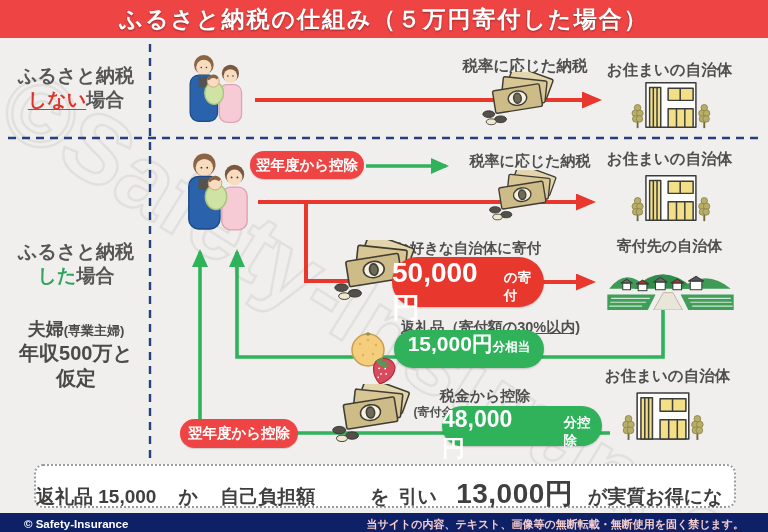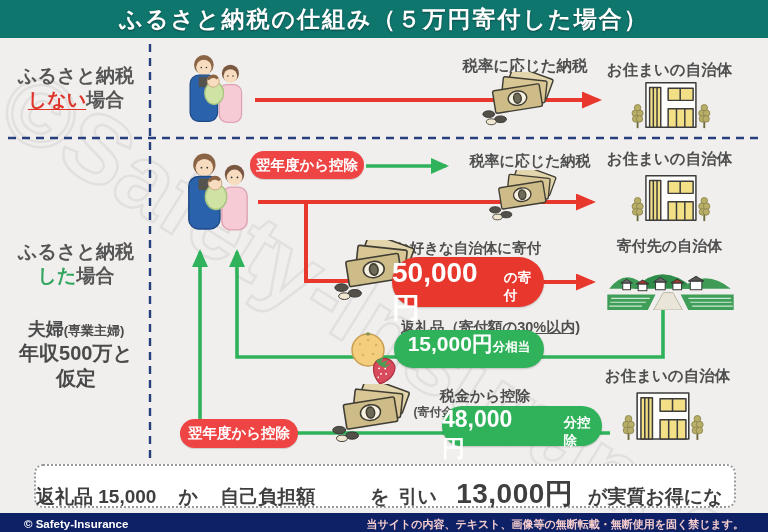--- a/index.html
+++ b/index.html
@@ -3,21 +3,21 @@
 <meta charset="utf-8">
 <style>
   html,body{margin:0;padding:0;background:#fff;}
   #stage{
     position:relative;width:768px;height:532px;overflow:hidden;
     background:#f0efed;
     font-family:"Liberation Sans","DejaVu Sans",sans-serif;
   }
   
   .topbar{
-    position:absolute;left:0;top:0;width:768px;height:38px;background:#0f766e;
+    position:absolute;left:0;top:0;width:768px;height:38px;background:#ef4444;
     display:flex;align-items:center;justify-content:center;z-index:6;
   }
   .topbar span{color:#fff;font-size:23px;font-weight:700;letter-spacing:2px;
     text-shadow:0 1px 2px rgba(0,0,0,.4);}
   .bottombar{
     position:absolute;left:0;top:513px;width:768px;height:19px;background:#0e2066;
     display:flex;align-items:center;justify-content:space-between;z-index:6;
     padding:11px 24px;box-sizing:border-box;
   }
   .bottombar .copy{color:#ffffff;font-size:11.5px;font-weight:700;}

